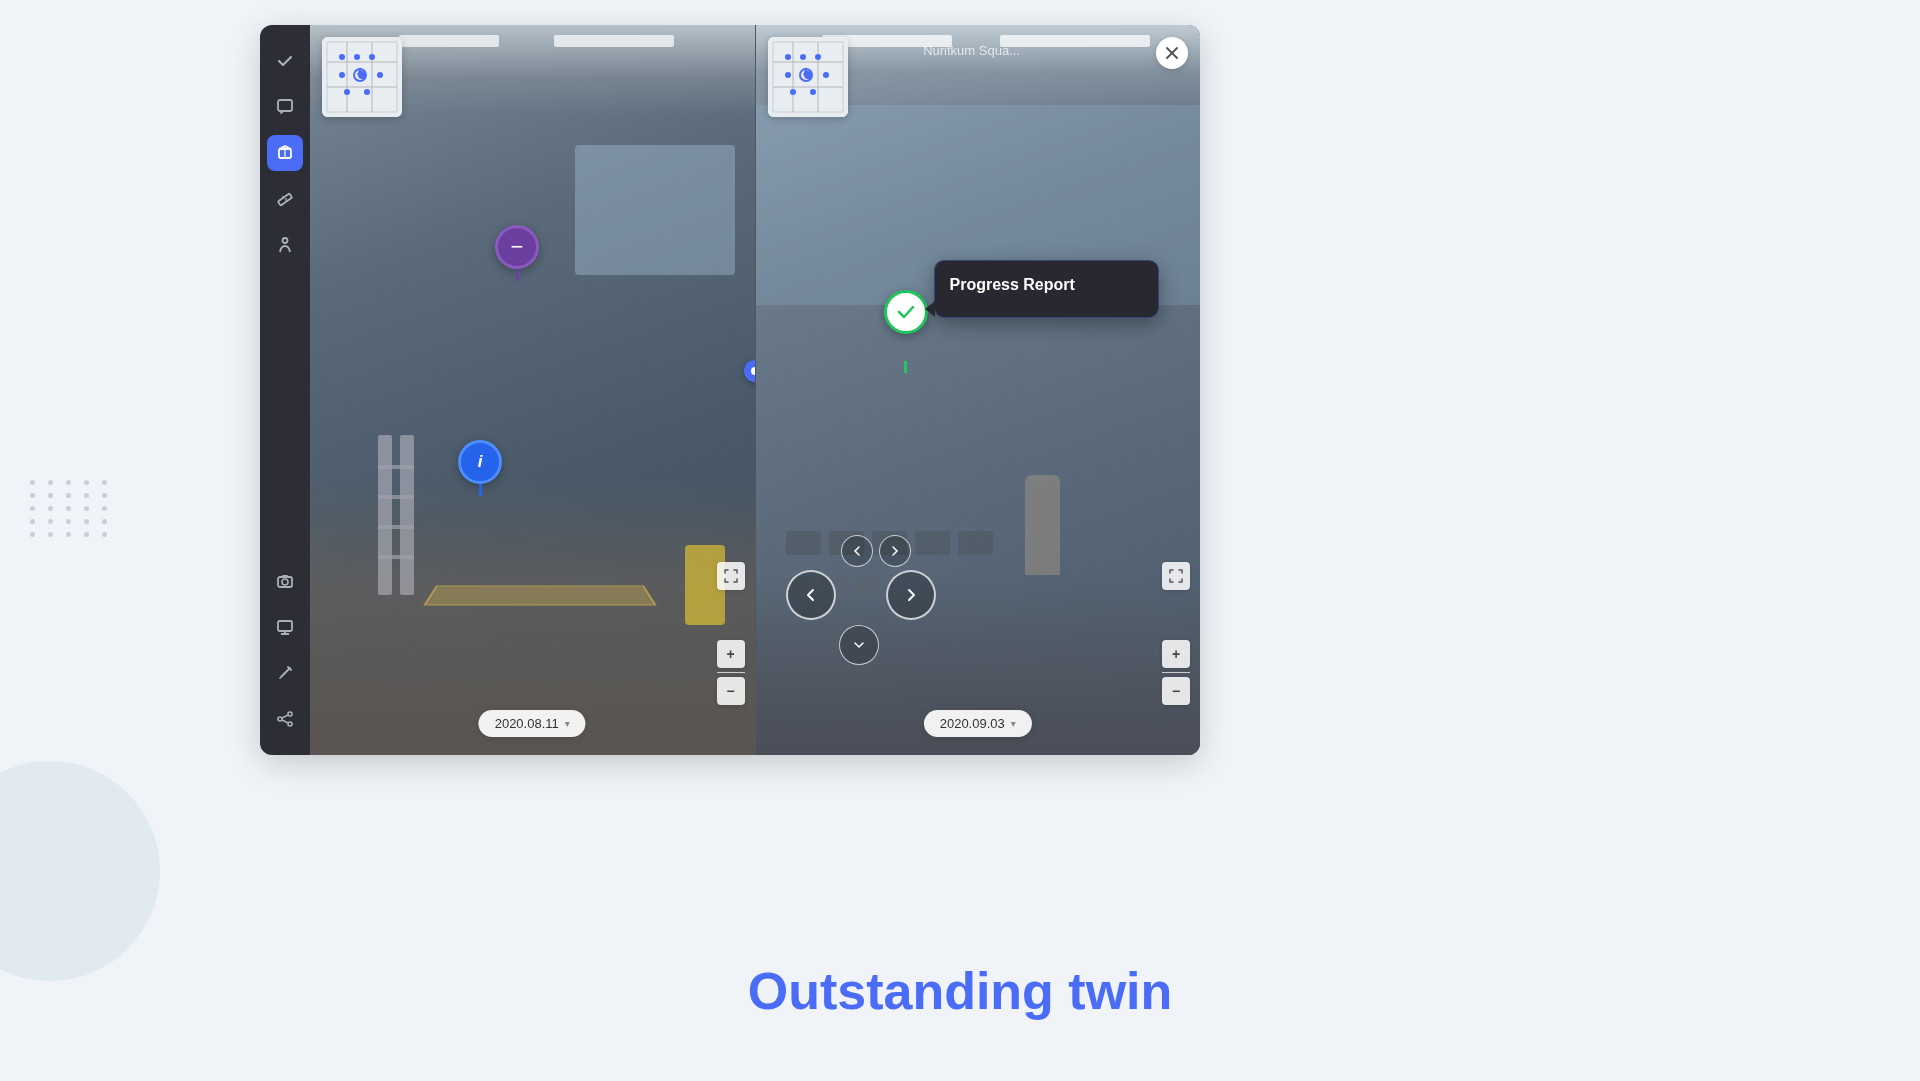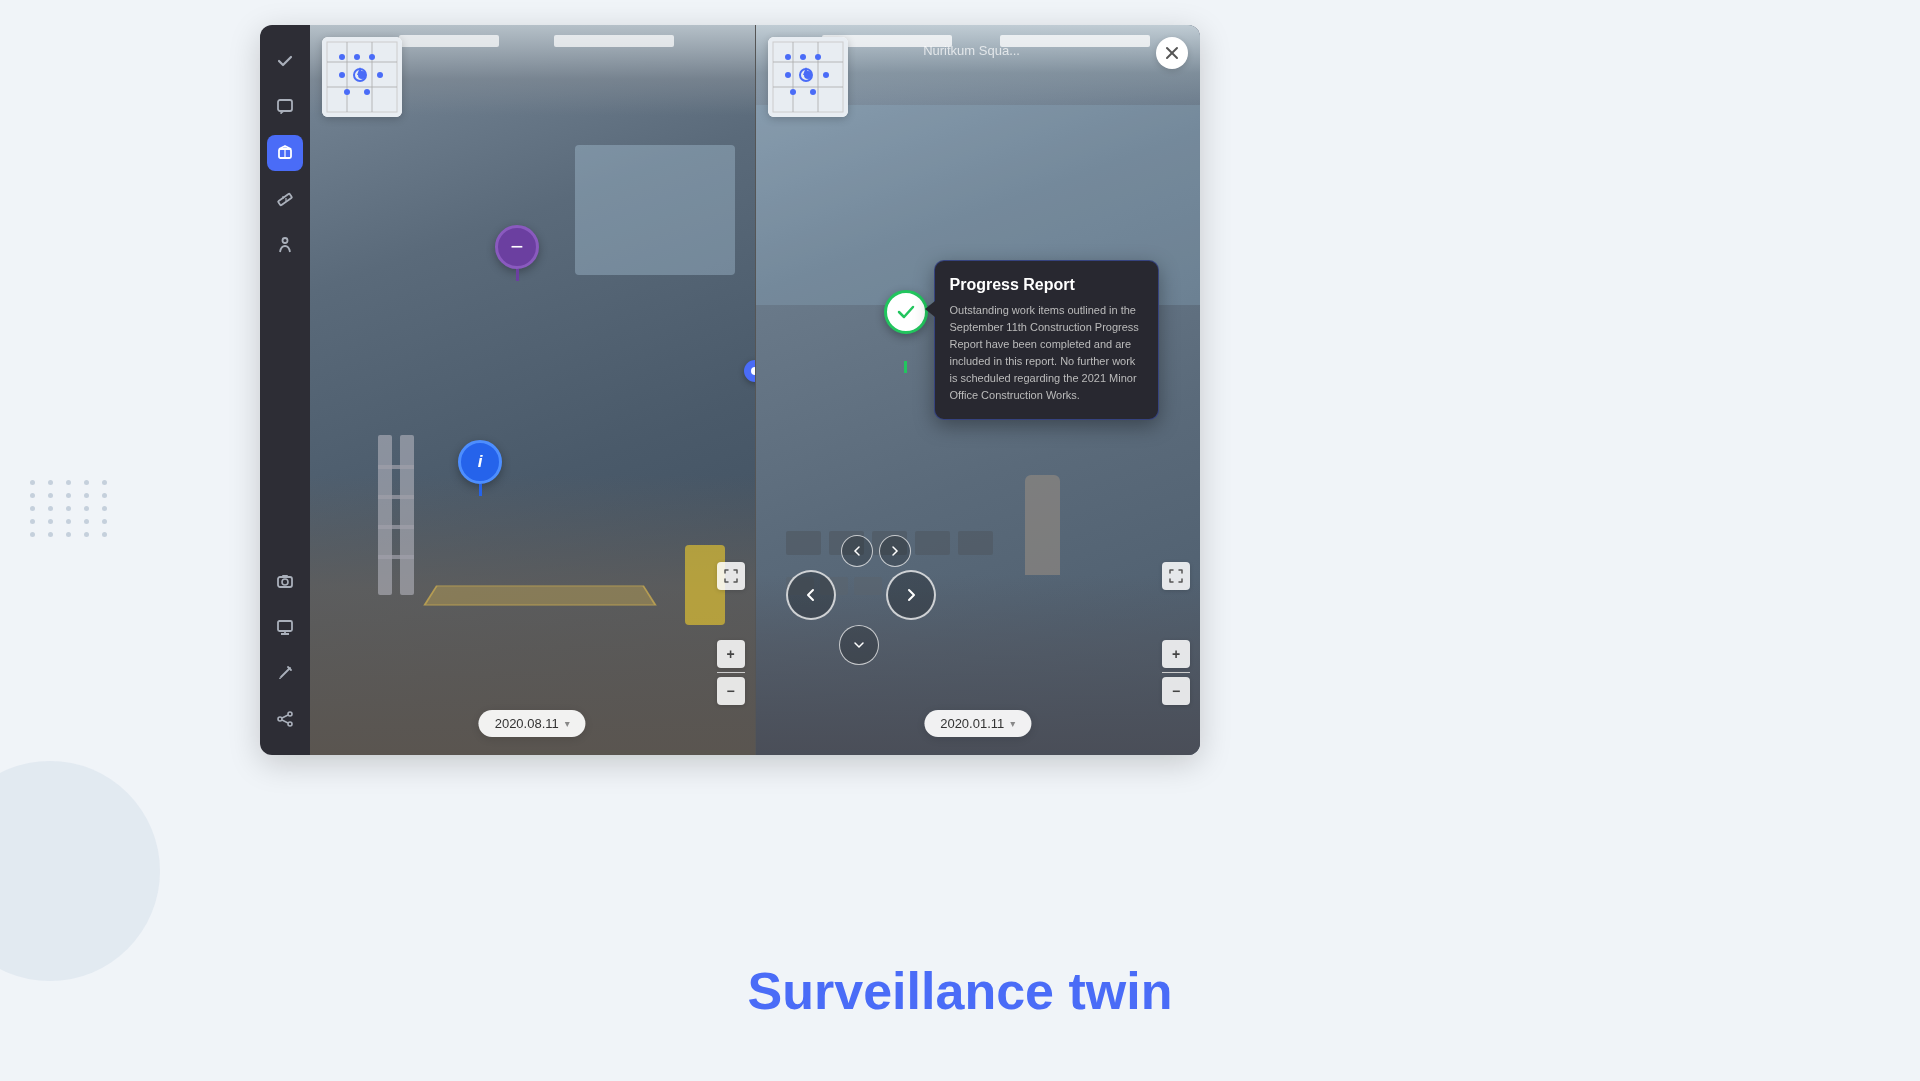--- a/index.html
+++ b/index.html
@@ -600,21 +600,20 @@
       <div class="pin" style="top:265px;left:128px;gap:27px;">
         <div class="pin-circle green">
           <svg width="22" height="22" viewBox="0 0 22 22" fill="none">
             <polyline points="4,11 9,16 18,6" stroke="#22c55e" stroke-width="2.5" stroke-linecap="round" stroke-linejoin="round"></polyline>
           </svg>
         </div>
         <div class="pin-tail" style="background:#22c55e;"></div>
 
         <div style="position:absolute;top:-30px;left:50px;width:225px;background:#282830;border-radius:10px;padding:15px;box-shadow:0 6px 20px rgba(0,0,0,0.35);border:1.5px solid rgba(74,108,247,0.4);z-index:50;">
           <div style="font-size:16px;font-weight:700;color:#fff;margin-bottom:8px;">Progress Report</div>
-          <div style="font-size:11px;color:#bbb;line-height:1.55;">Outstanding work items outlined in the September 11th Construction Progress Report have been completed and are included in this report. No further work is scheduled regarding the 2021 Minor Office Construction Works.</div>
 
           <div style="position:absolute;left:-10px;top:40px;width:0;height:0;border-top:8px solid transparent;border-bottom:8px solid transparent;border-right:10px solid #282830;"></div>
         </div>
       </div>
 
       <div style="position:absolute;left:30px;bottom:90px;z-index:20;width:150px;height:130px;">
 
         <div style="position:absolute;left:0;top:35px;width:50px;height:50px;border-radius:50%;border:2px solid rgba(255,255,255,0.75);background:rgba(0,0,0,0.25);display:flex;align-items:center;justify-content:center;cursor:pointer;">
           <svg width="16" height="16" viewBox="0 0 16 16" fill="none">
               <polyline points="10,3 5,8 10,13" stroke="white" stroke-width="2" stroke-linecap="round" stroke-linejoin="round"></polyline>
@@ -655,29 +654,29 @@
         </button>
       </div>
 
       <div class="map-controls" style="bottom:50px;">
         <button class="ctrl-btn">+</button>
         <div class="ctrl-divider"></div>
         <button class="ctrl-btn">−</button>
       </div>
 
       <div class="date-badge">
-        <span>2020.01.11</span>
+        <span>2020.09.03</span>
         <span class="chevron">▾</span>
       </div>
 
       <button class="close-btn">
         <svg width="14" height="14" viewBox="0 0 14 14" fill="none">
           <line x1="2" y1="2" x2="12" y2="12" stroke="#555" stroke-width="2" stroke-linecap="round"></line>
           <line x1="12" y1="2" x2="2" y2="12" stroke="#555" stroke-width="2" stroke-linecap="round"></line>
         </svg>
       </button>
     </div>
   </div>
 </div>
 
 <div class="page-title-container">
-  <h1 class="page-title">Surveillance twin</h1>
+  <h1 class="page-title">Outstanding twin</h1>
 </div>
 
 </body></html>

